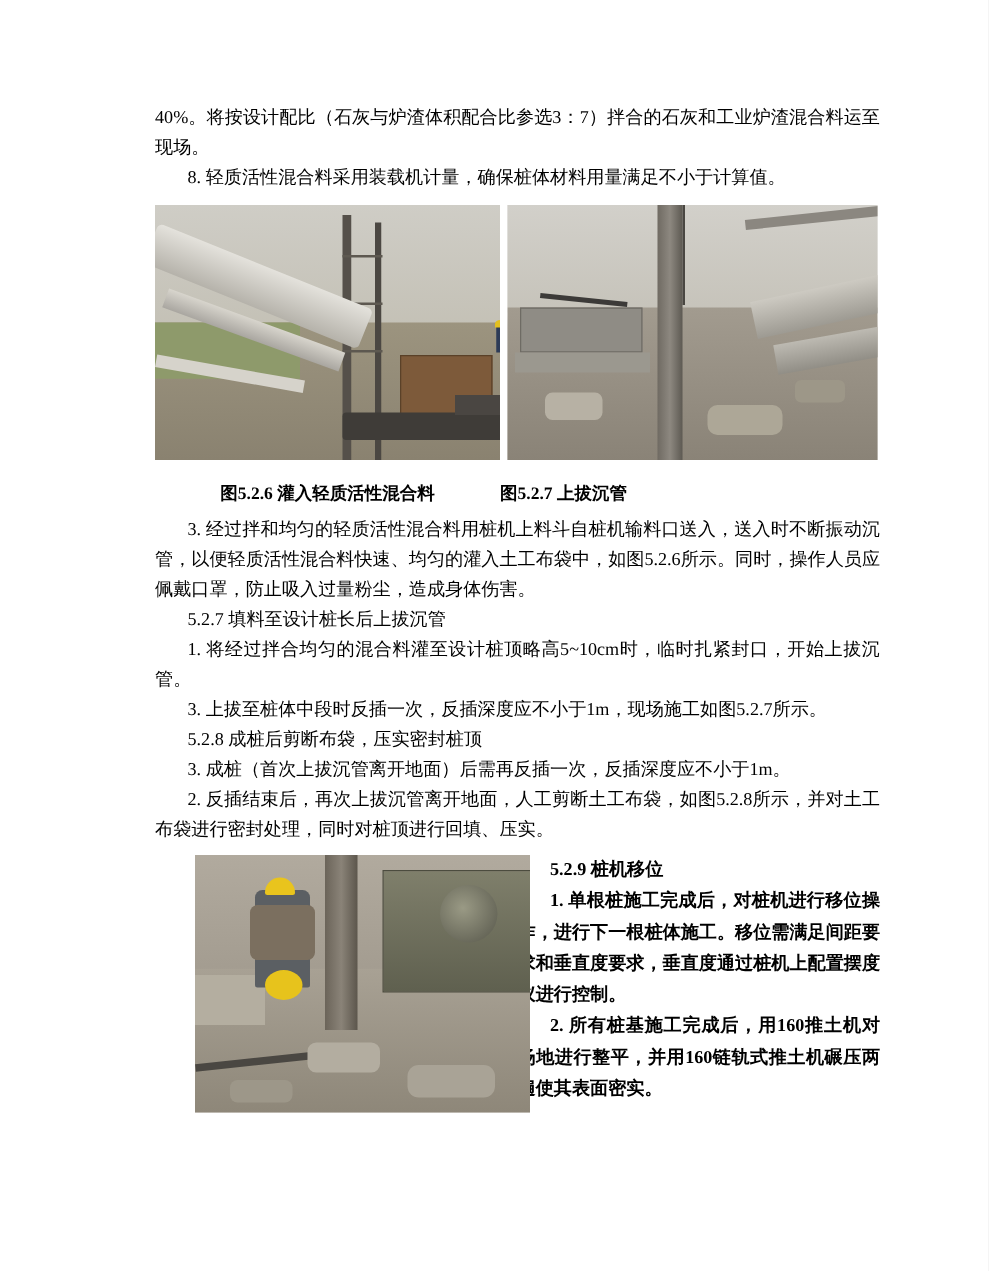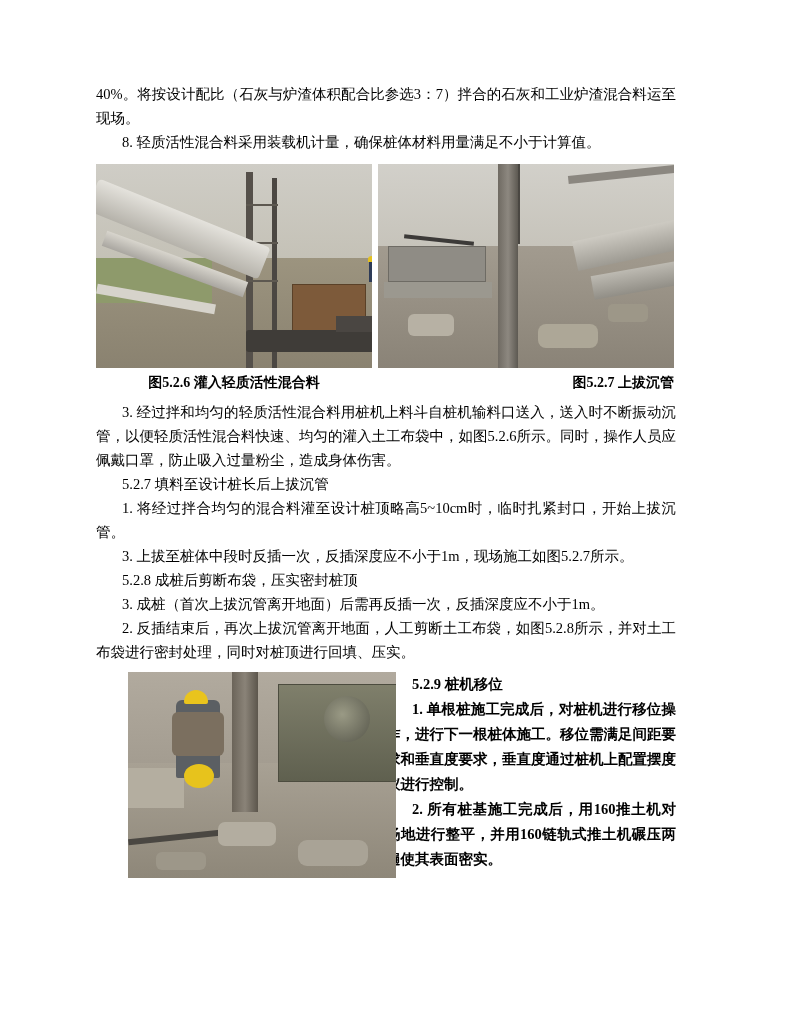--- a/index.html
+++ b/index.html
@@ -12,21 +12,21 @@
     height: 1024px;
     background: #ffffff;
     position: relative;
     box-sizing: border-box;
     font-family: "Liberation Serif", "DejaVu Serif", serif;
     color: #000000;
     overflow: hidden;
   }
   .content {
     position: absolute;
-    left: 96px;
+    left: 124px;
     top: 82px;
     width: 580px;
   }
   p {
     margin: 0;
     font-size: 14.5px;
     line-height: 24px;
     text-align: justify;
   }
   p.ind {
@@ -39,26 +39,26 @@
   }
   .fig {
     position: relative;
     overflow: hidden;
     background: #b9b2a8;
   }
   .fig.left { width: 276px; height: 204px; }
   .fig.right { width: 296px; height: 204px; }
   .capsrow {
     display: flex;
-    margin-top: 6px;
+    margin-top: 18px;
     font-weight: bold;
     font-size: 14px;
   }
   .capsrow .c1 { width: 276px; text-align: center; }
-  .capsrow .c2 { width: 302px; text-align: right; }
+  .capsrow .c2 { width: 302px; text-align: left; }
   .body-block { margin-top: 8px; }
   .body-block p { margin-bottom: 0px; }
 
   .twocol {
     margin-top: 8px;
     display: flex;
     align-items: flex-start;
   }
   .twocol .imgcol { width: 290px; }
   .twocol .txtcol {

